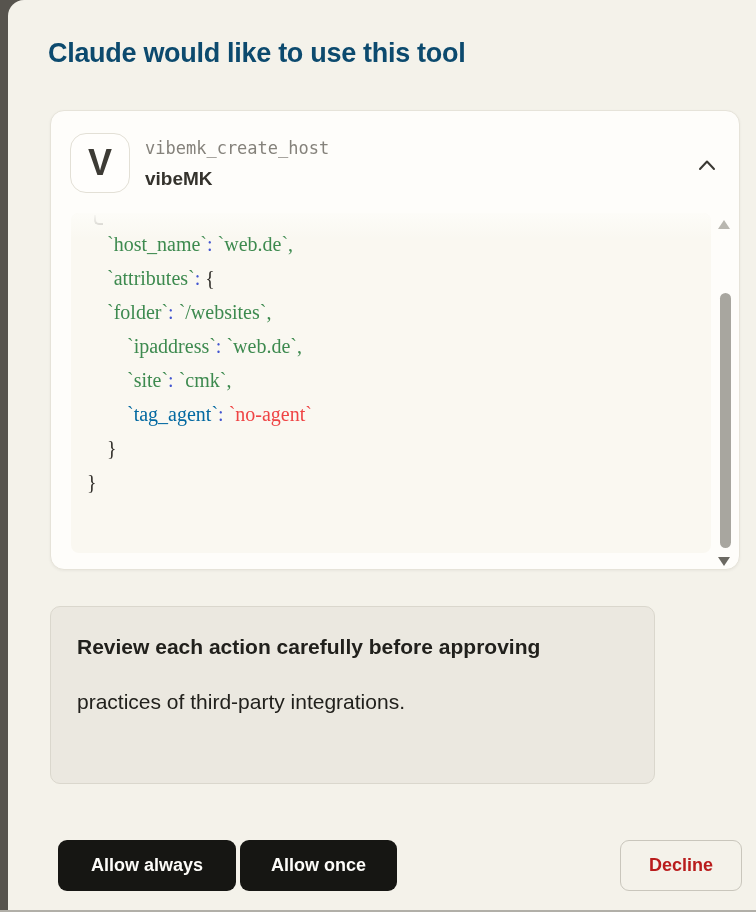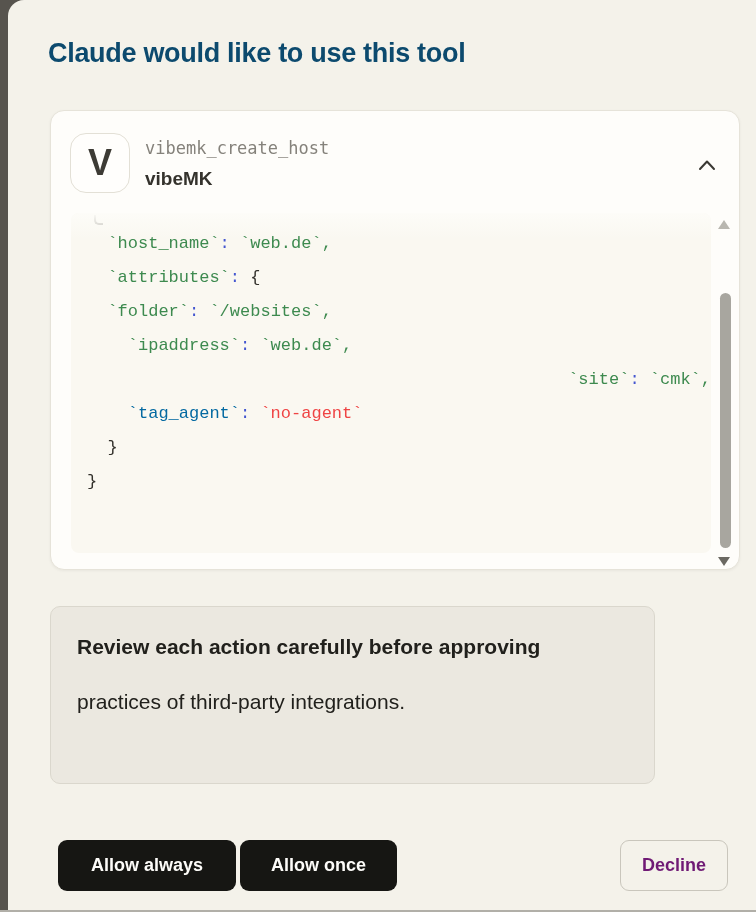--- a/index.html
+++ b/index.html
@@ -39,21 +39,21 @@
   }
   .collapse-btn{
     position:absolute;right:18px;top:40px;width:28px;height:28px;
     display:flex;align-items:center;justify-content:center;cursor:pointer;
     background:none;border:none;padding:0;
   }
   
   .code{
     position:absolute;left:20px;top:102px;width:640px;height:340px;
     background:#faf8f1;border-radius:8px;overflow:hidden;
-    font-family:Liberation Mono, monospace;font-size:17px;line-height:34px;
+    font-family:Liberation Serif, serif;font-size:20px;line-height:34px;
   }
   .code-fade{
     position:absolute;left:0;top:0;right:0;height:26px;
     background:linear-gradient(#fdfcf8,rgba(250,248,241,0));pointer-events:none;
   }
   .code-hook{
     position:absolute;left:23px;top:2px;width:7px;height:8px;
     border-left:2px solid #b5b3ac;border-bottom:2px solid #b5b3ac;
     border-bottom-left-radius:5px;
   }
@@ -86,21 +86,21 @@
   .btn{
     position:absolute;top:840px;height:51px;border-radius:9px;border:none;
     font-family:"Liberation Sans",sans-serif;font-size:18px;font-weight:700;
     cursor:pointer;display:flex;align-items:center;justify-content:center;
     box-sizing:border-box;
   }
   .btn-dark{background:#161613;color:#fdfcf9}
   .btn-allow-always{left:50px;width:178px}
   .btn-allow-once{left:232px;width:157px}
   .btn-decline{
-    left:612px;width:108px;background:transparent;color:#701a75;
+    left:612px;width:122px;background:transparent;color:#b91c1c;
     border:1px solid #c9c6bc;
   }
   .bottom-edge{
     position:absolute;left:0;right:0;bottom:0;height:2px;background:#b1afa8;
   }
 </style>
 </head>
 <body>
 
 <div class="panel">
@@ -121,21 +121,21 @@
       </span>
     </button>
 
     <div class="code">
       <div class="code-hook"></div>
       <div class="code-lines" id="code-lines">
           <div class="code-line" style="padding-left: calc(2ch + 16px);"><span style="color: rgb(61, 138, 79);">`host_name`</span><span style="color: rgb(67, 86, 208);">:</span><span style="color: rgb(50, 48, 43);"> </span><span style="color: rgb(61, 138, 79);">`web.de`</span><span style="color: rgb(61, 138, 79);">,</span></div>
           <div class="code-line" style="padding-left: calc(2ch + 16px);"><span style="color: rgb(61, 138, 79);">`attributes`</span><span style="color: rgb(67, 86, 208);">:</span><span style="color: rgb(50, 48, 43);"> </span><span style="color: rgb(50, 48, 43);">{</span></div>
           <div class="code-line" style="padding-left: calc(2ch + 16px);"><span style="color: rgb(61, 138, 79);">`folder`</span><span style="color: rgb(67, 86, 208);">:</span><span style="color: rgb(50, 48, 43);"> </span><span style="color: rgb(61, 138, 79);">`/websites`</span><span style="color: rgb(61, 138, 79);">,</span></div>
           <div class="code-line" style="padding-left: calc(4ch + 16px);"><span style="color: rgb(61, 138, 79);">`ipaddress`</span><span style="color: rgb(67, 86, 208);">:</span><span style="color: rgb(50, 48, 43);"> </span><span style="color: rgb(61, 138, 79);">`web.de`</span><span style="color: rgb(61, 138, 79);">,</span></div>
-          <div class="code-line" style="padding-left: calc(4ch + 16px); text-align: right;"><span style="color: rgb(61, 138, 79);">`site`</span><span style="color: rgb(67, 86, 208);">:</span><span style="color: rgb(50, 48, 43);"> </span><span style="color: rgb(61, 138, 79);">`cmk`</span><span style="color: rgb(61, 138, 79);">,</span></div>
+          <div class="code-line" style="padding-left: calc(4ch + 16px);"><span style="color: rgb(61, 138, 79);">`site`</span><span style="color: rgb(67, 86, 208);">:</span><span style="color: rgb(50, 48, 43);"> </span><span style="color: rgb(61, 138, 79);">`cmk`</span><span style="color: rgb(61, 138, 79);">,</span></div>
           <div class="code-line" style="padding-left: calc(4ch + 16px);"><span style="color: #0369a1;">`tag_agent`</span><span style="color: rgb(67, 86, 208);">:</span><span style="color: rgb(50, 48, 43);"> </span><span style="color: #ef4444;">`no-agent`</span></div>
           <div class="code-line" style="padding-left: calc(2ch + 16px);"><span style="color: rgb(50, 48, 43);">}</span></div>
           <div class="code-line" style="padding-left: calc(0ch + 16px);"><span style="color: rgb(50, 48, 43);">}</span></div>
         </div>
       <div class="code-fade"></div>
     </div>
 
     <div class="sb-up"></div>
     <div class="sb-thumb"></div>
     <div class="sb-down"></div>

